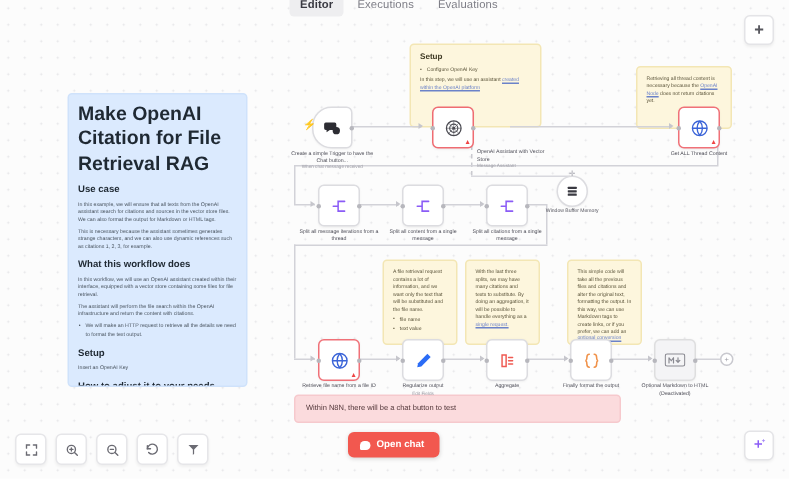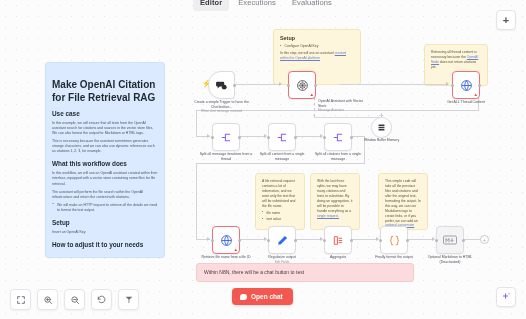--- a/index.html
+++ b/index.html
@@ -58,21 +58,21 @@
     background:#dbeafe;border:1px solid #cfe2fb;
   }
   .note-yellow{
     background:#fdf6dd;border:1px solid #f3e6b4;
   }
   .note-pink{
     background:#fbdbdd;border:1px solid #f6c9cd;
   }
   .note-inner{padding:5px 6px;}
 
-  .n-h1{font-size:10px;font-weight:700;color:#1f2933;line-height:1.25;margin:11px 0 5px 0;}
+  .n-h1{font-size:13px;font-weight:700;color:#1f2933;line-height:1.25;margin:0 0 5px 0;}
   .n-h2{font-size:6.4px;font-weight:700;color:#1f2933;line-height:1.25;margin:6px 0 3px 0;}
   .n-p{font-size:3.5px;color:#4a5560;line-height:1.45;margin:0 0 3px 0;}
   .n-li{font-size:3.5px;color:#4a5560;line-height:1.45;margin:0 0 1.5px 0;padding-left:5px;position:relative;}
   .n-li:before{content:"•";position:absolute;left:0.5px;top:-0.5px;}
   .n-link{color:#3b82f6;text-decoration:underline;}
 
   .ynote-title{font-size:5.4px;font-weight:700;color:#3f3a24;margin:0 0 3px 0;}
   .ynote-li{font-size:3.4px;color:#5b543a;line-height:1.4;padding-left:4.5px;position:relative;margin-bottom:2px;}
   .ynote-li:before{content:"•";position:absolute;left:0;top:-0.5px;}
   .ynote-p{font-size:3.4px;color:#5b543a;line-height:1.45;margin:0 0 2px 0;}

